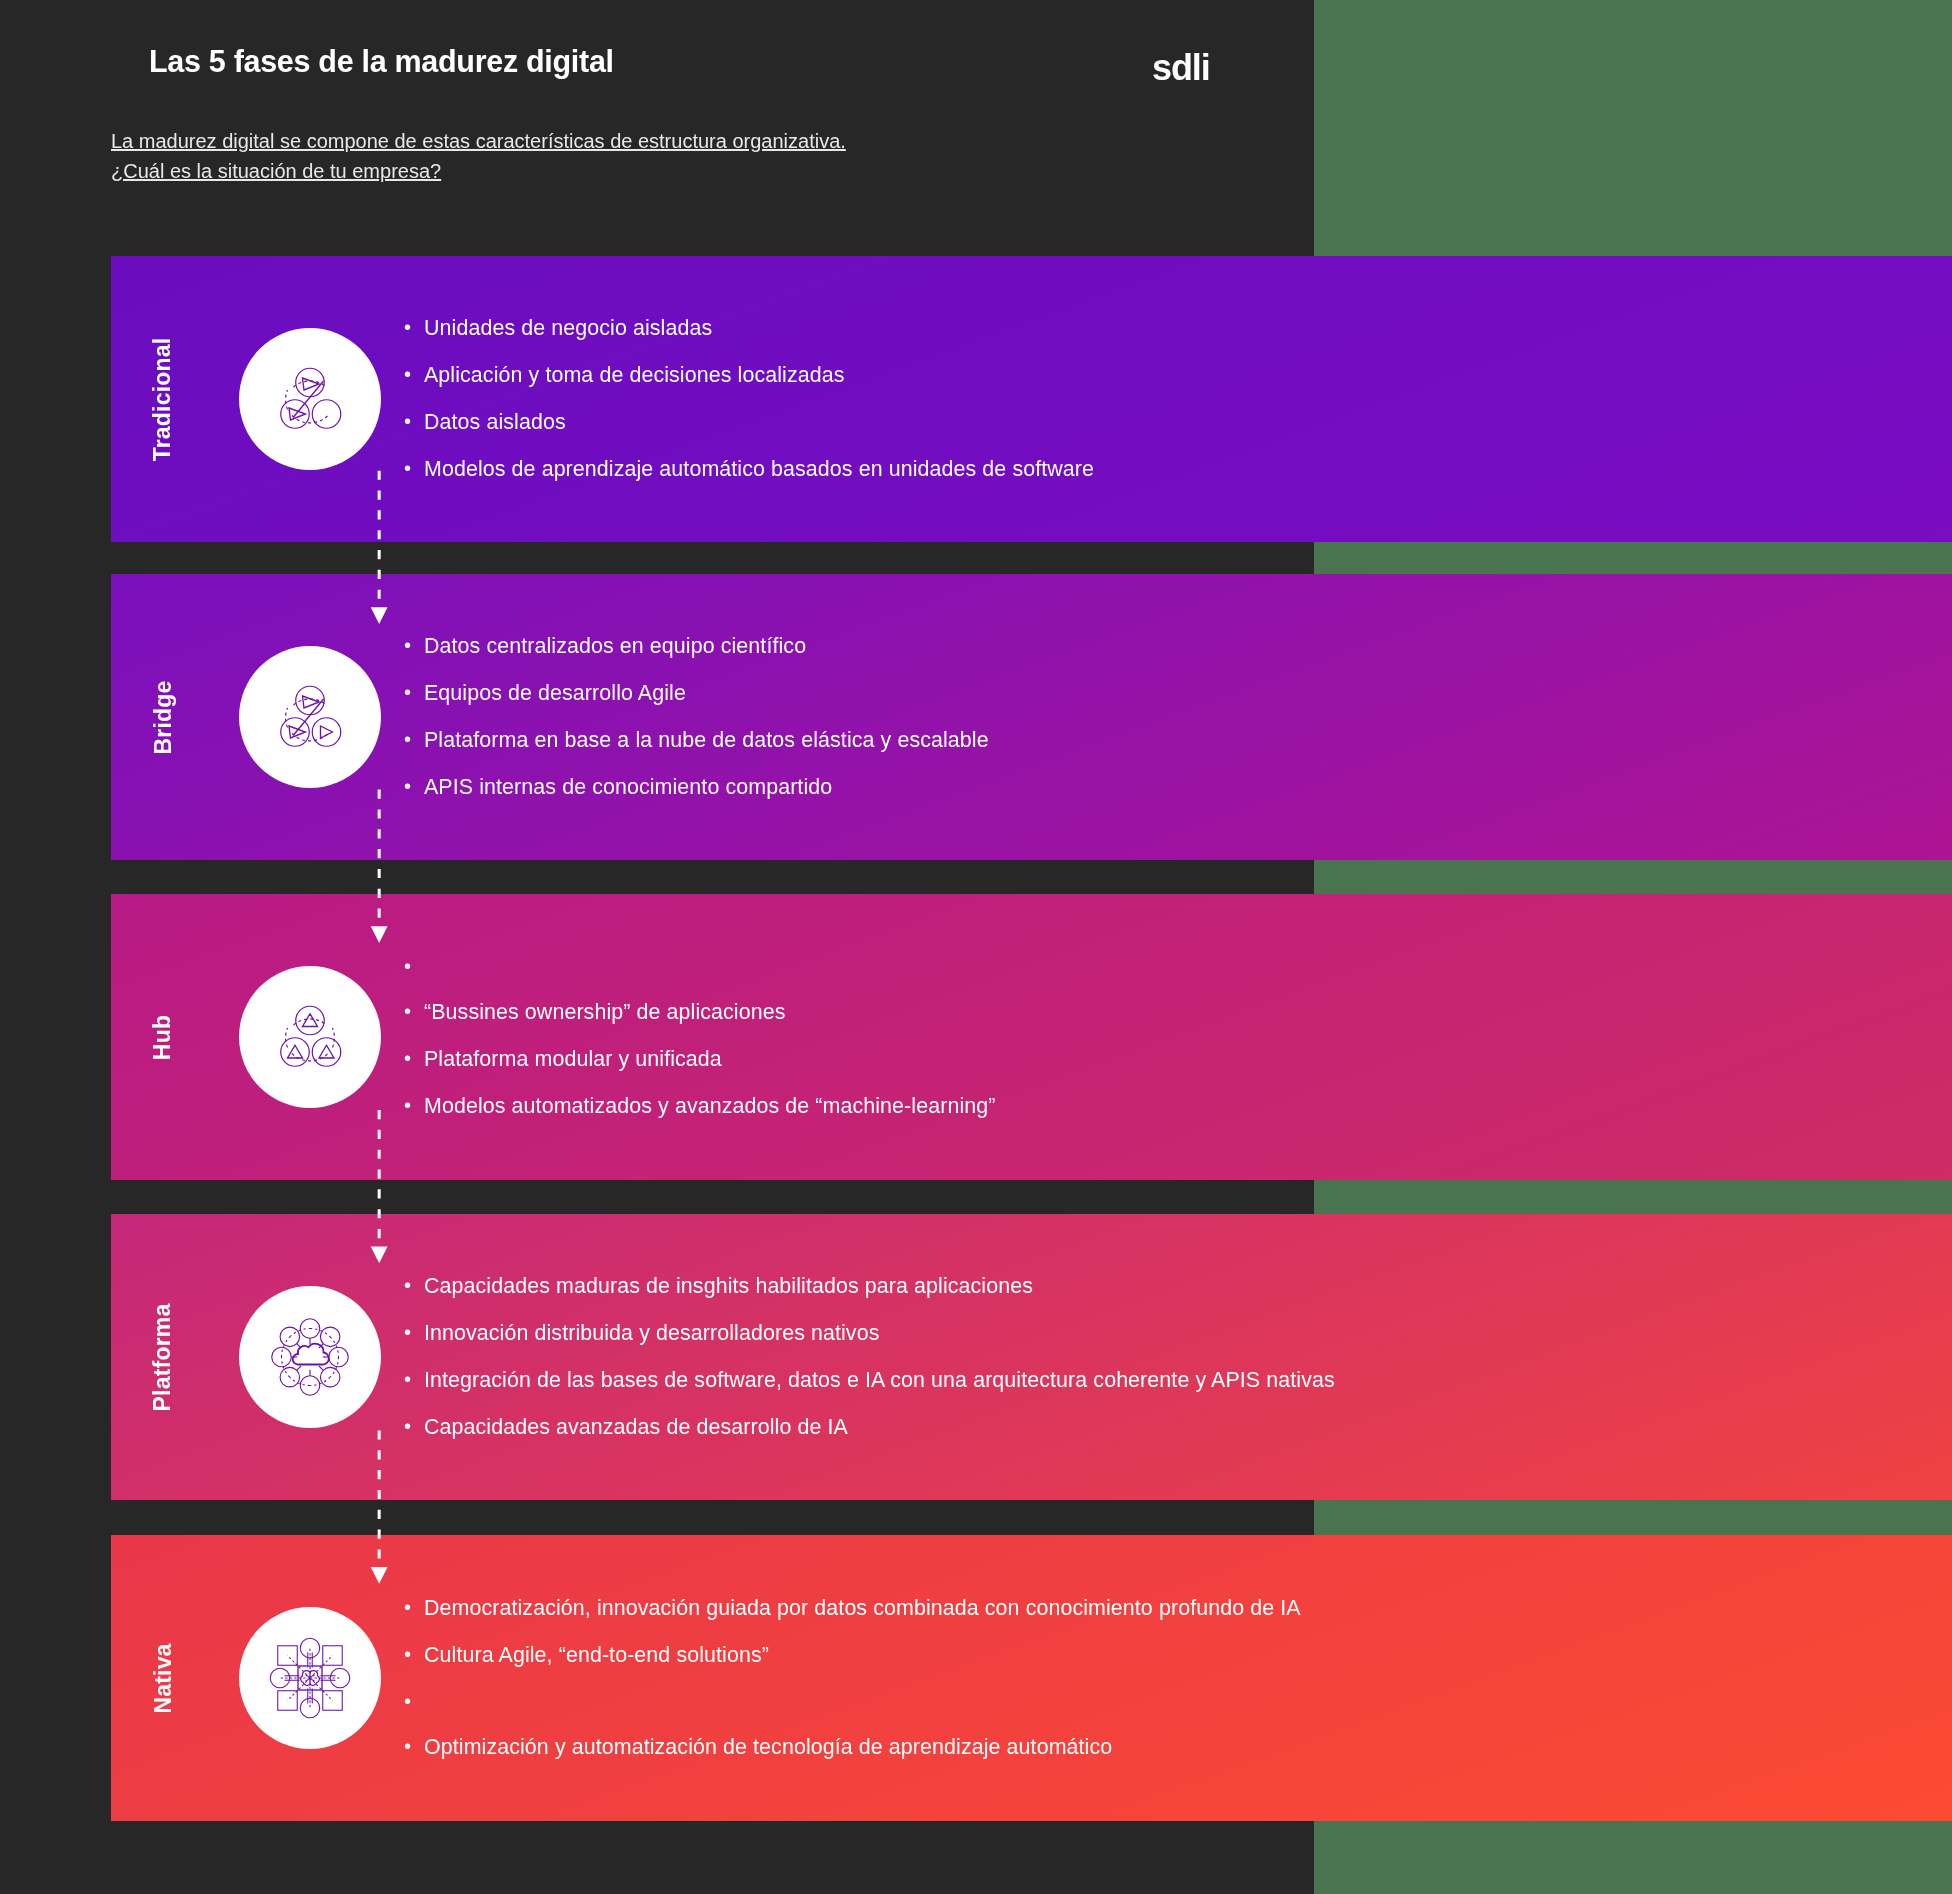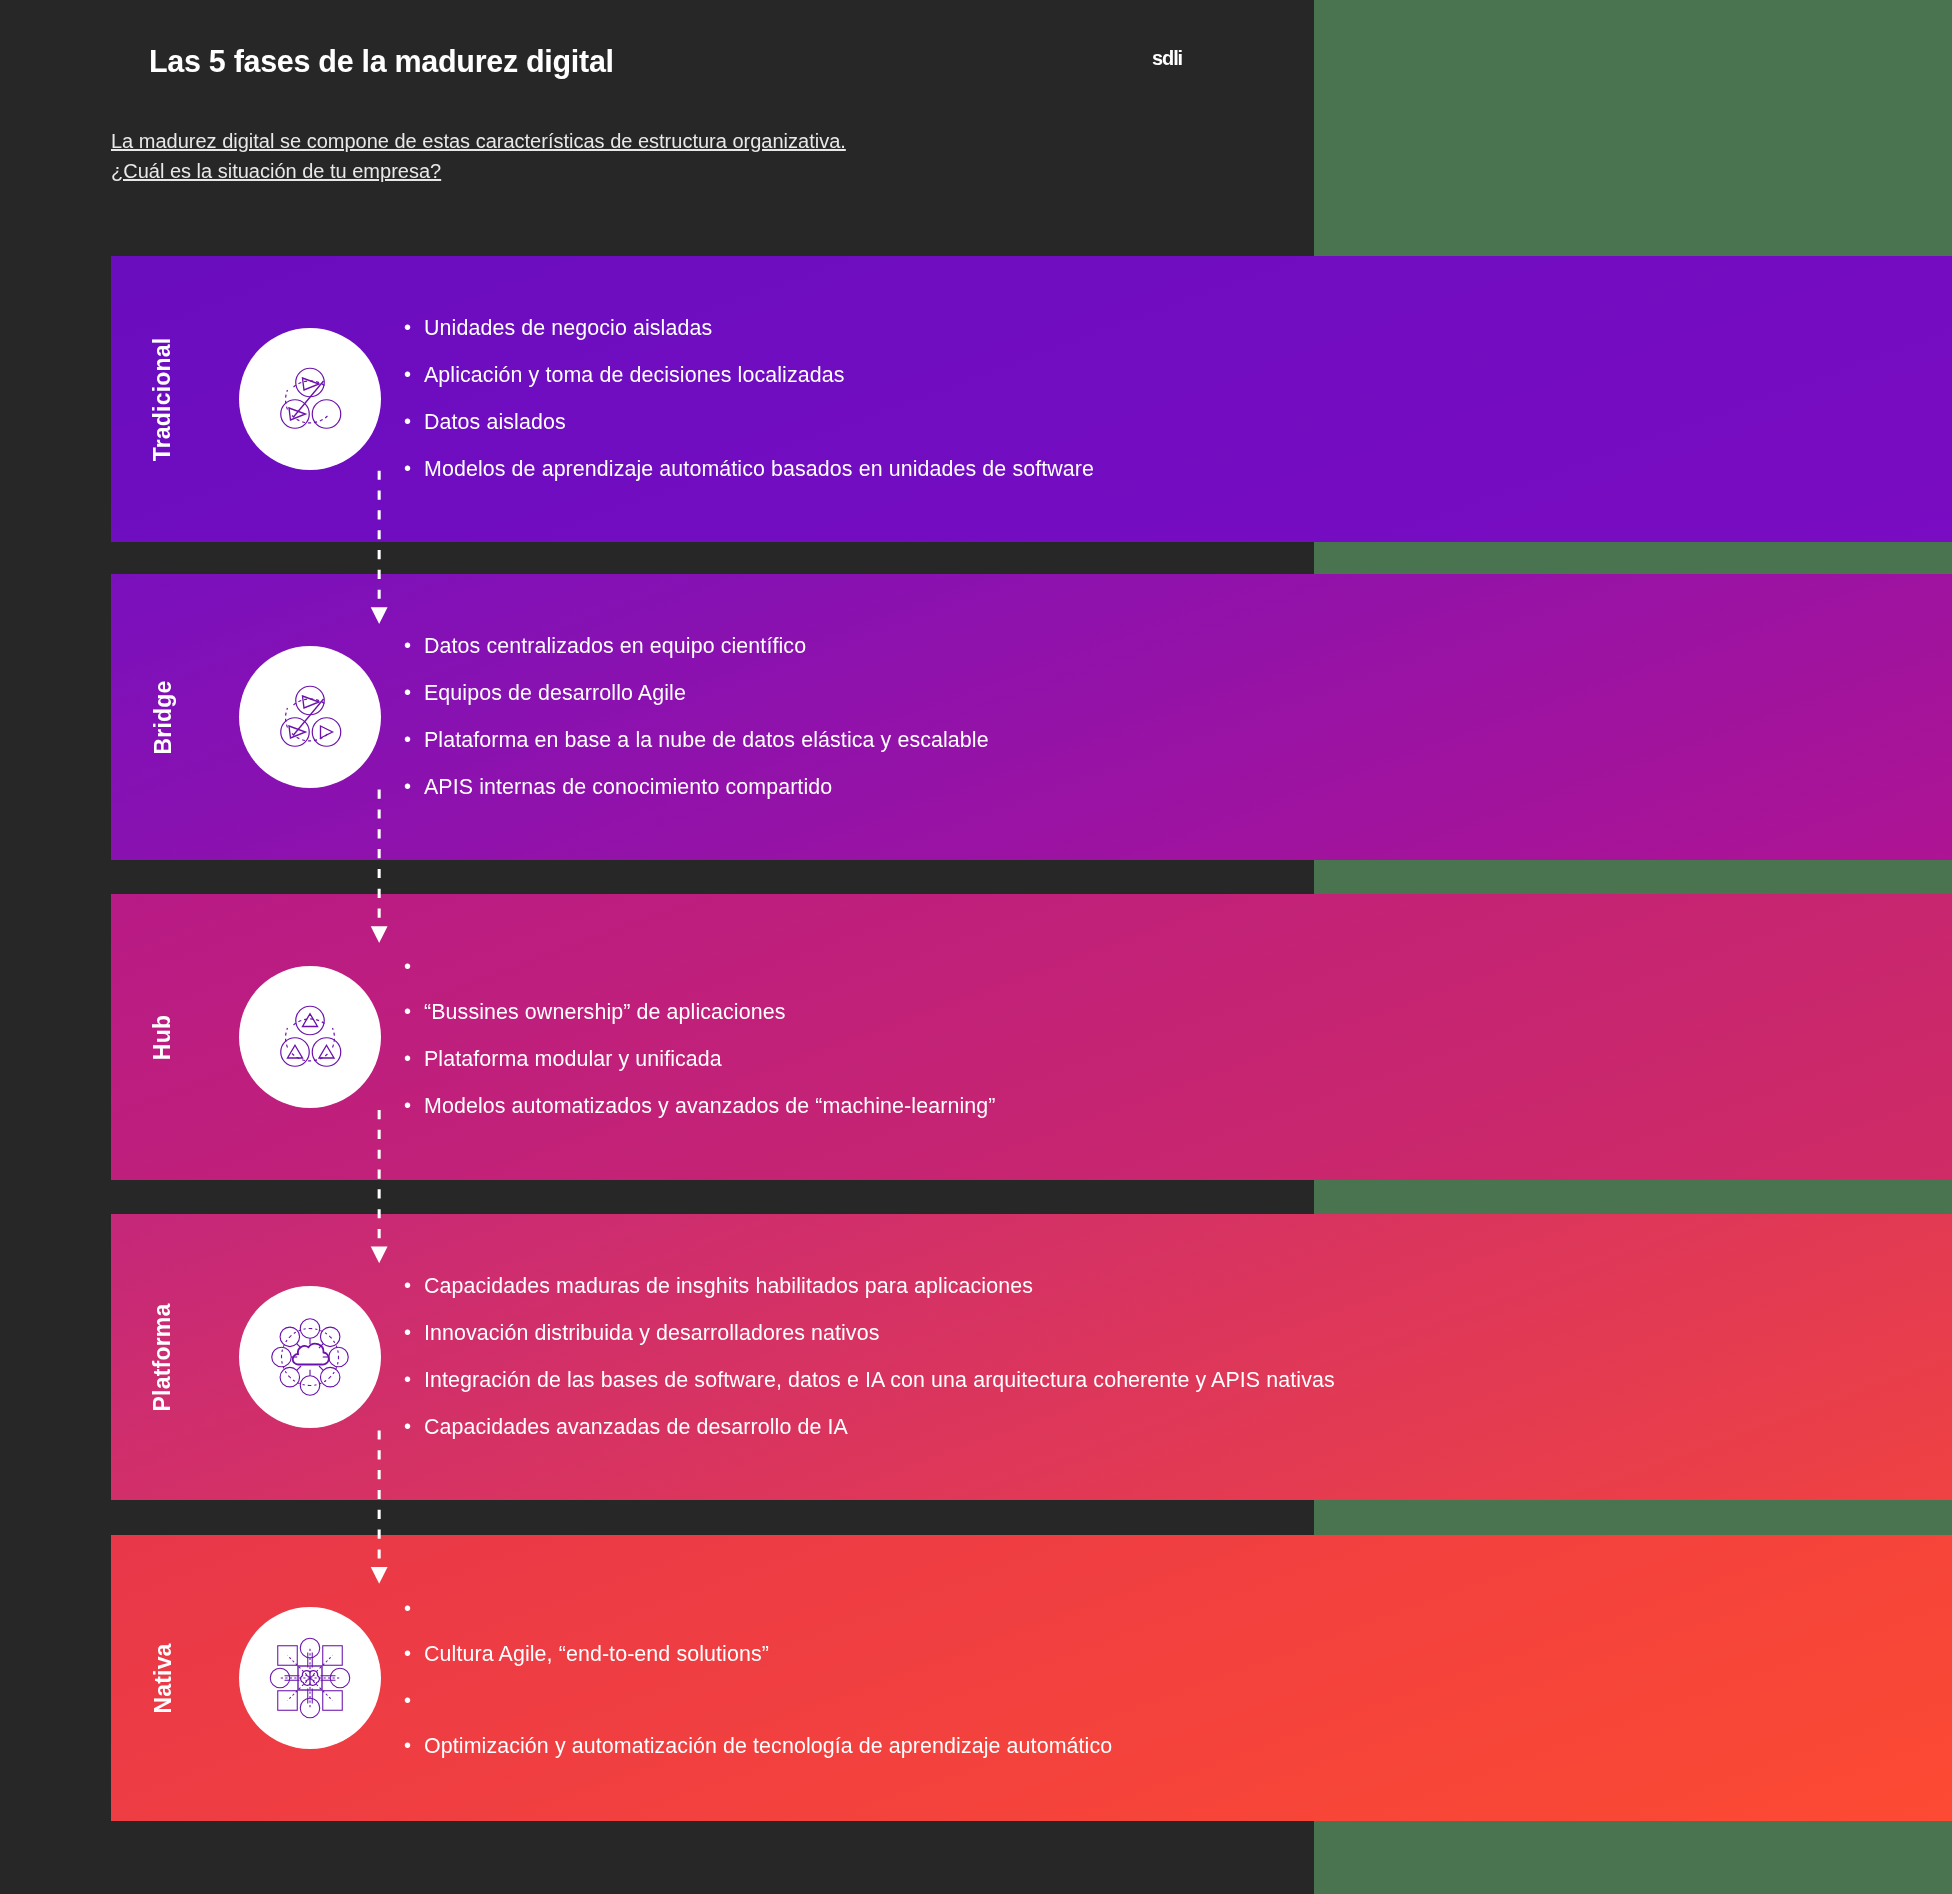--- a/index.html
+++ b/index.html
@@ -49,21 +49,21 @@
     font-weight: bold;
     letter-spacing: -0.3px;
     white-space: nowrap;
     margin-left: 38px;
   }
   #brand-logo {
     position: absolute;
     left: 1152px;
     top: 47px;
     color: #ffffff;
-    font-size: 20px;
+    font-size: 36px;
     font-weight: bold;
     letter-spacing: -1.1px;
   }
   #subtitle {
     position: absolute;
     left: 111px;
     top: 126px;
     color: #e8e8e8;
     font-size: 20px;
     font-weight: 300;
@@ -390,20 +390,21 @@
                 <path d="M54 64 L58 62"></path>
                 <path d="M66 64 L62 62"></path>
               </g>
             </g>
           </svg>
         </div>
       </div>
       <div class="phase-bullets">
         <div class="bullet-row">
           <span class="bullet-dot">•</span>
+          <span class="bullet-text">Democratización, innovación guiada por datos combinada con conocimiento profundo de IA</span>
         </div>
         <div class="bullet-row">
           <span class="bullet-dot">•</span>
           <span class="bullet-text">Cultura Agile, “end-to-end solutions”</span>
         </div>
         <div class="bullet-row">
           <span class="bullet-dot">•</span>
         </div>
         <div class="bullet-row">
           <span class="bullet-dot">•</span>

